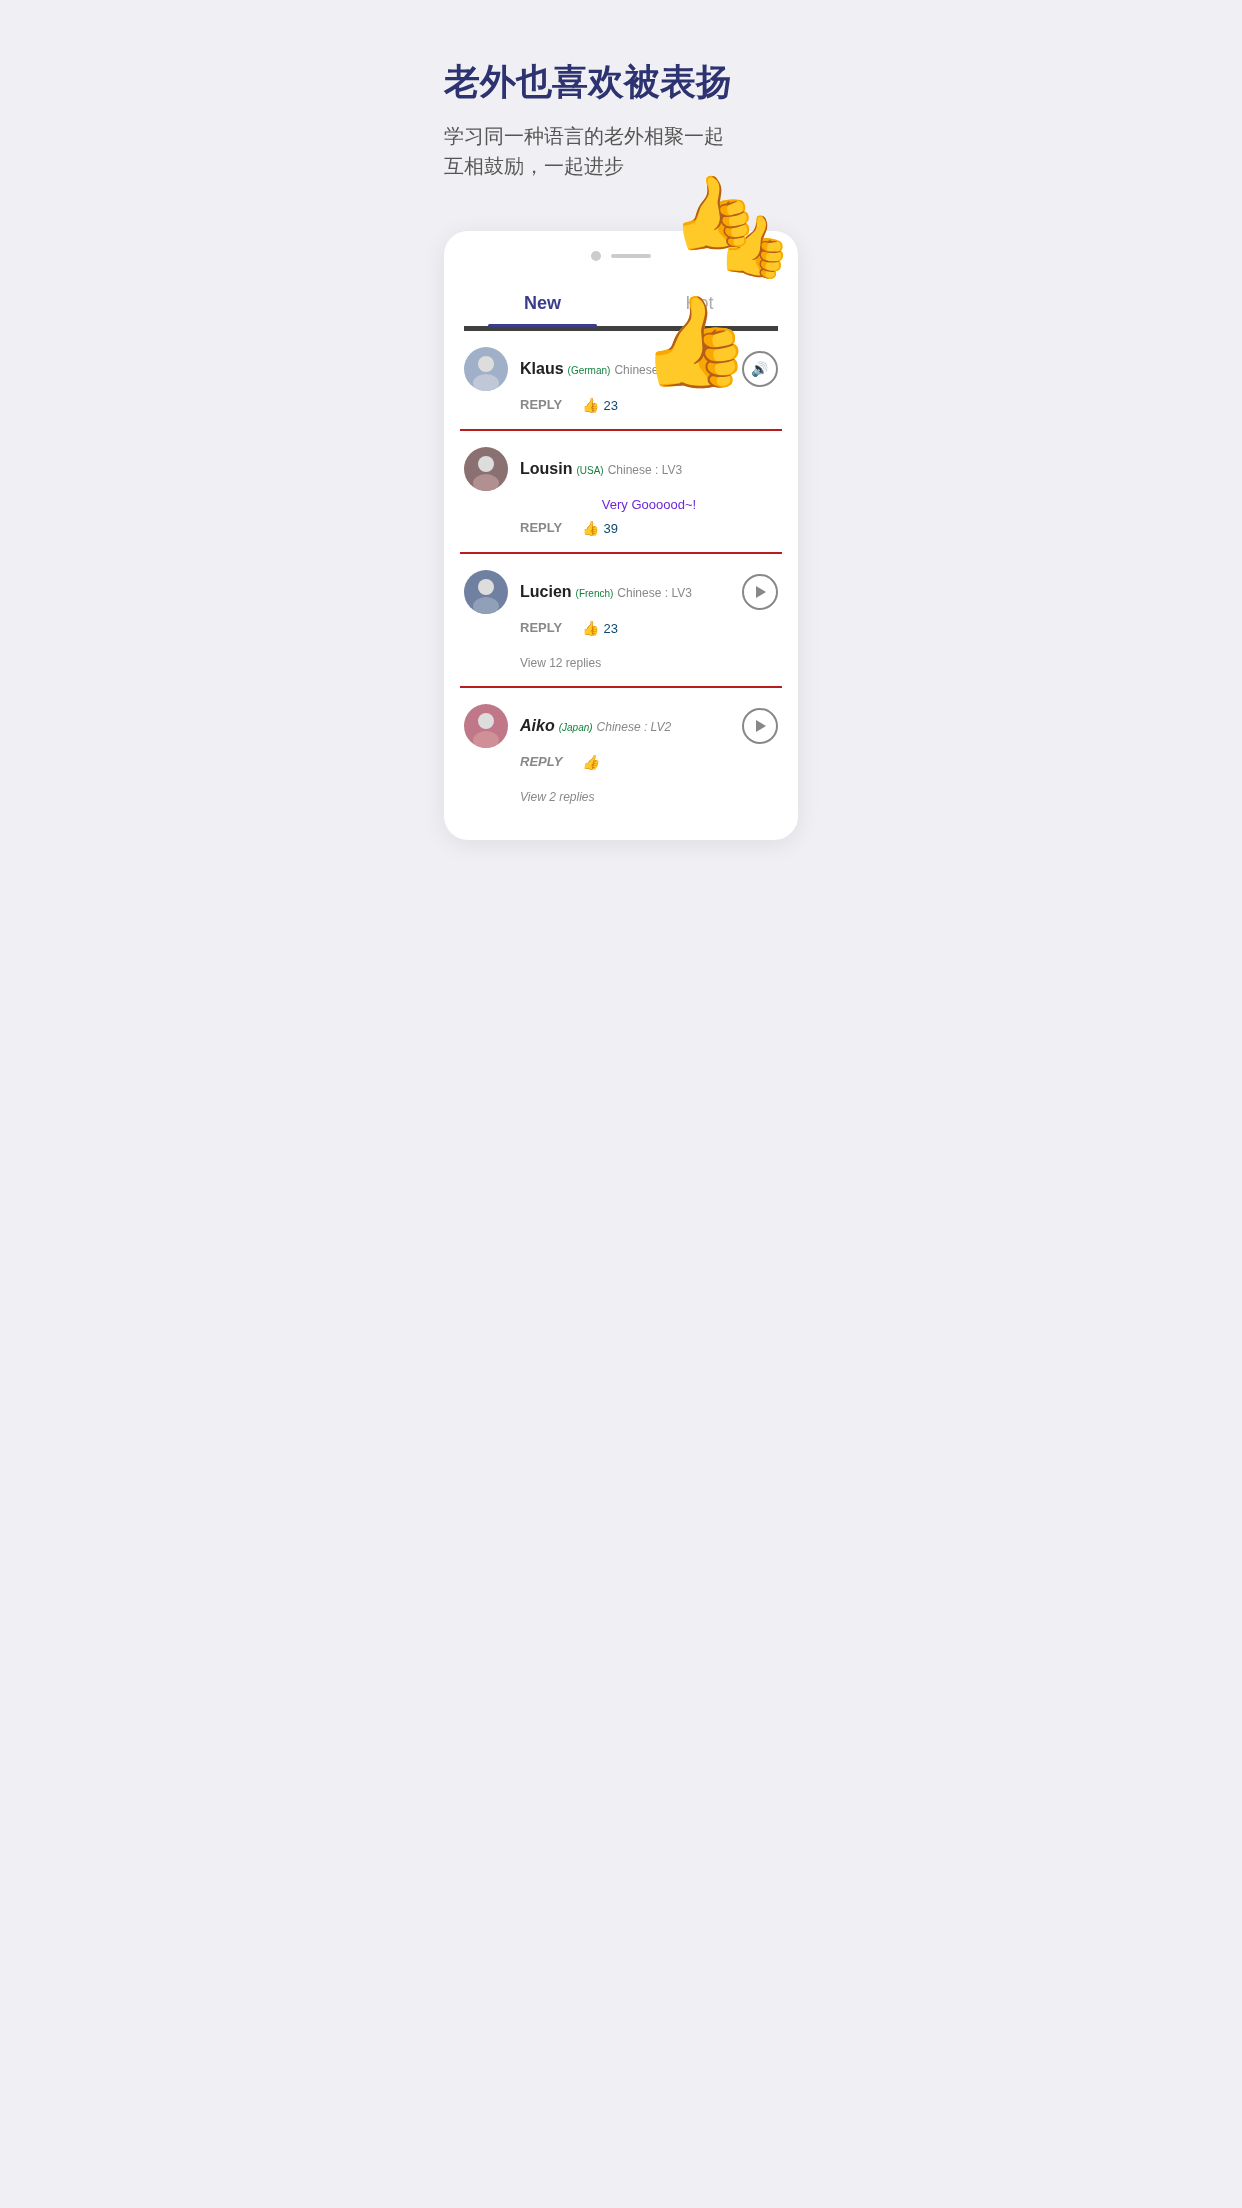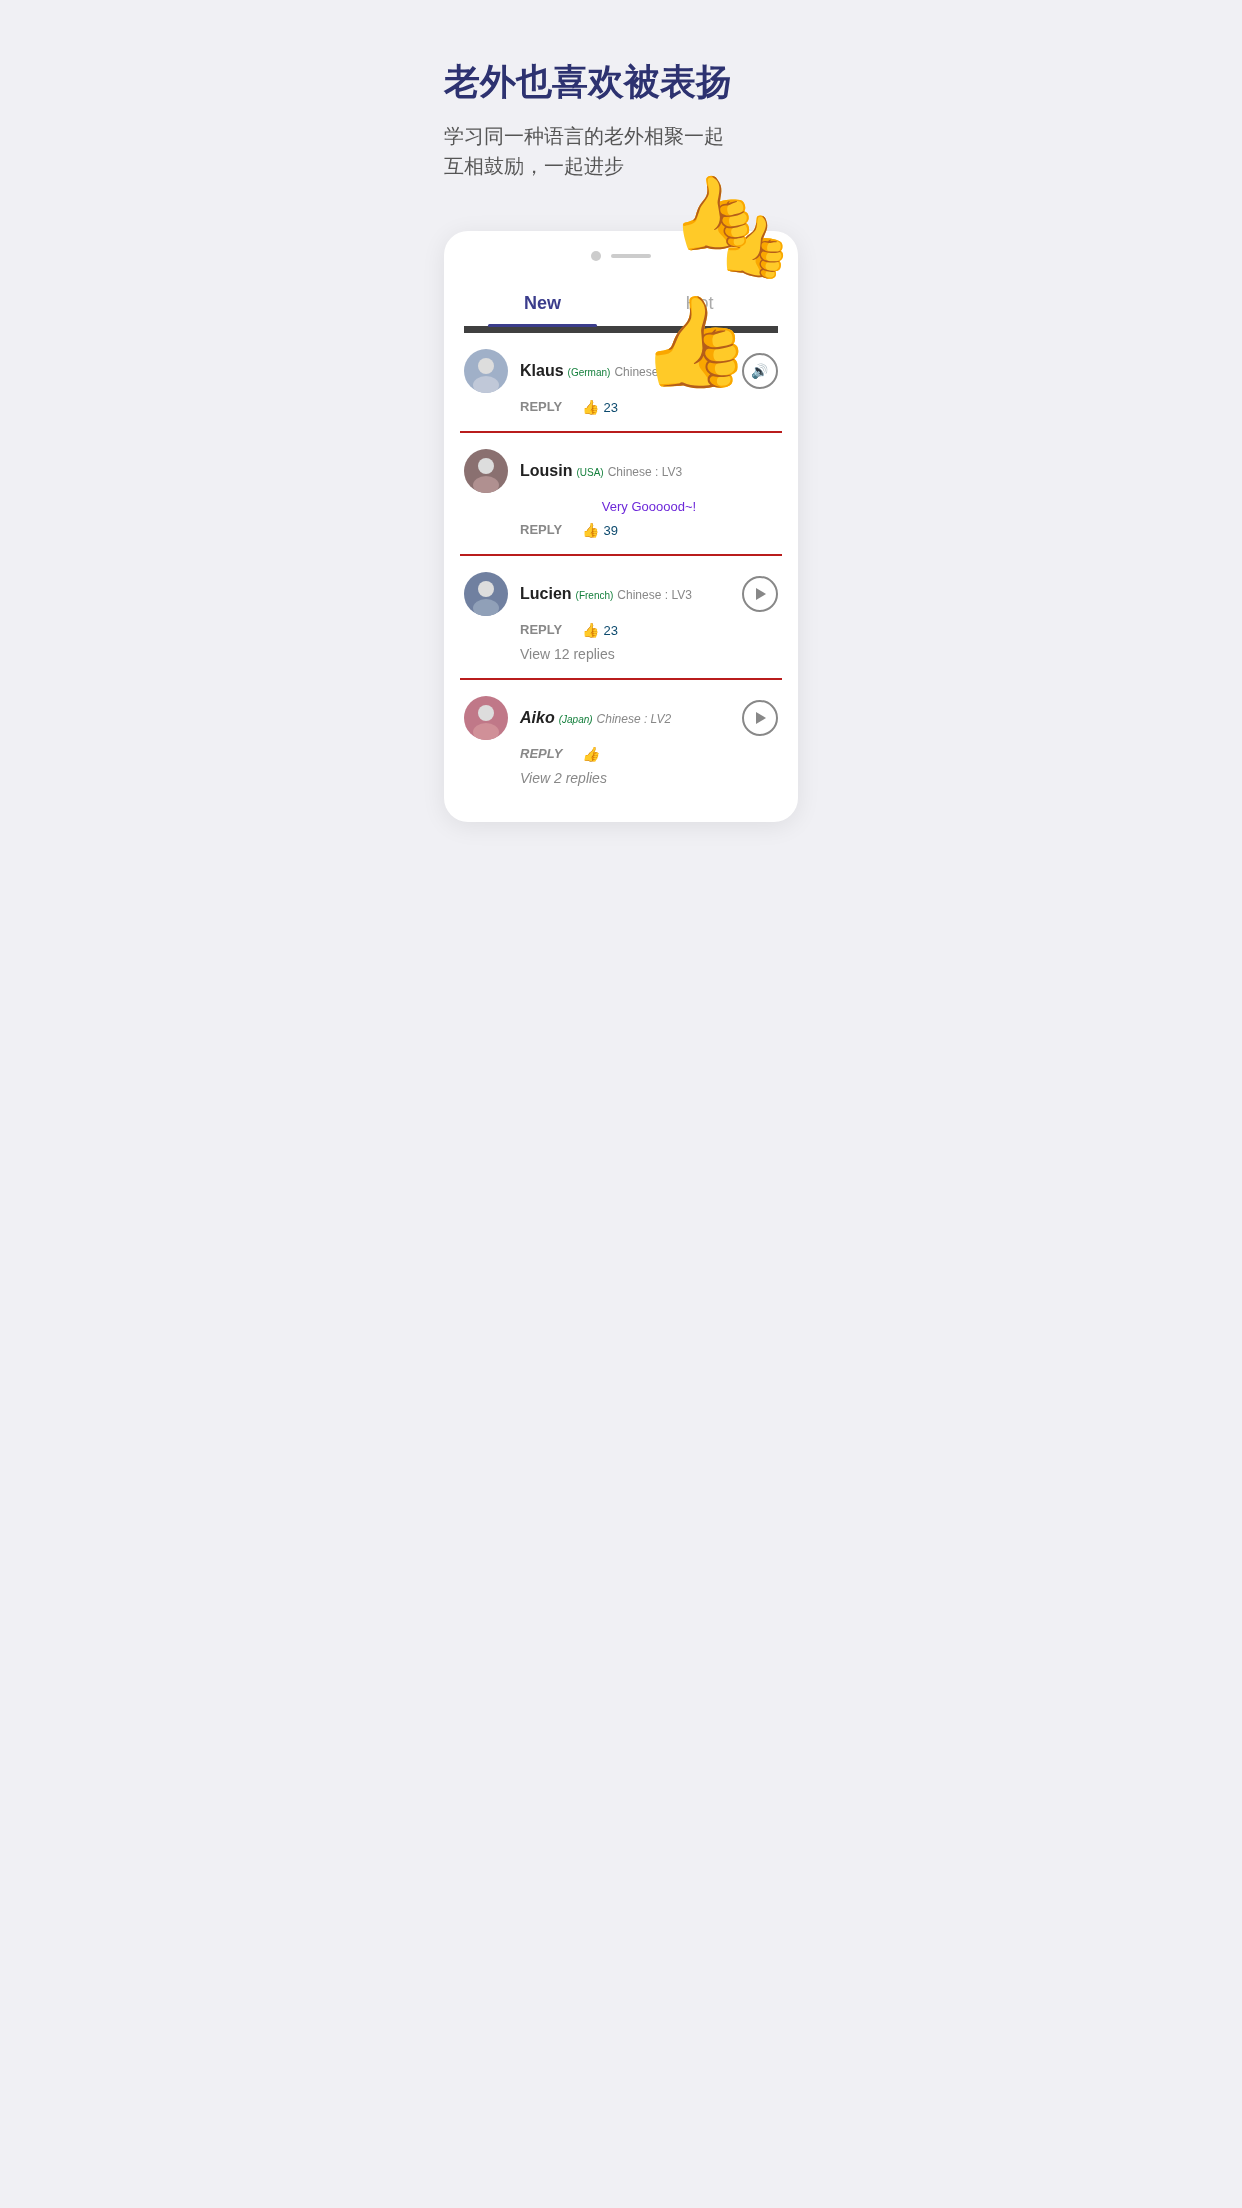--- a/index.html
+++ b/index.html
@@ -97,21 +97,21 @@
     .dot-line {
       width: 40px;
       height: 4px;
       border-radius: 2px;
       background: #ccc;
     }
 
     
     .tabs {
       display: flex;
-      border-bottom: 7px solid #404040;
+      border-bottom: 5px solid #404040;
       margin: 10px 20px 0 20px;
     }
 
     .tab {
       flex: 1;
       text-align: center;
       padding: 12px 0;
       font-size: 18px;
       color: #aaa;
       cursor: pointer;
@@ -267,23 +267,23 @@
       font-size: 14px;
       color: #888;
     }
 
     .like-count {
       font-size: 13px;
       color: #0c4a6e;
     }
 
     .view-replies {
-      font-size: 14px;
+      font-size: 12px;
       color: #888;
-      margin-top: 8px;
+      margin-top: 20px;
       cursor: pointer;
     }
   </style>
 </head>
 <body>
 
 <div class="page-wrapper">
 
   <h1 class="headline">老外也喜欢被表扬</h1>
 

